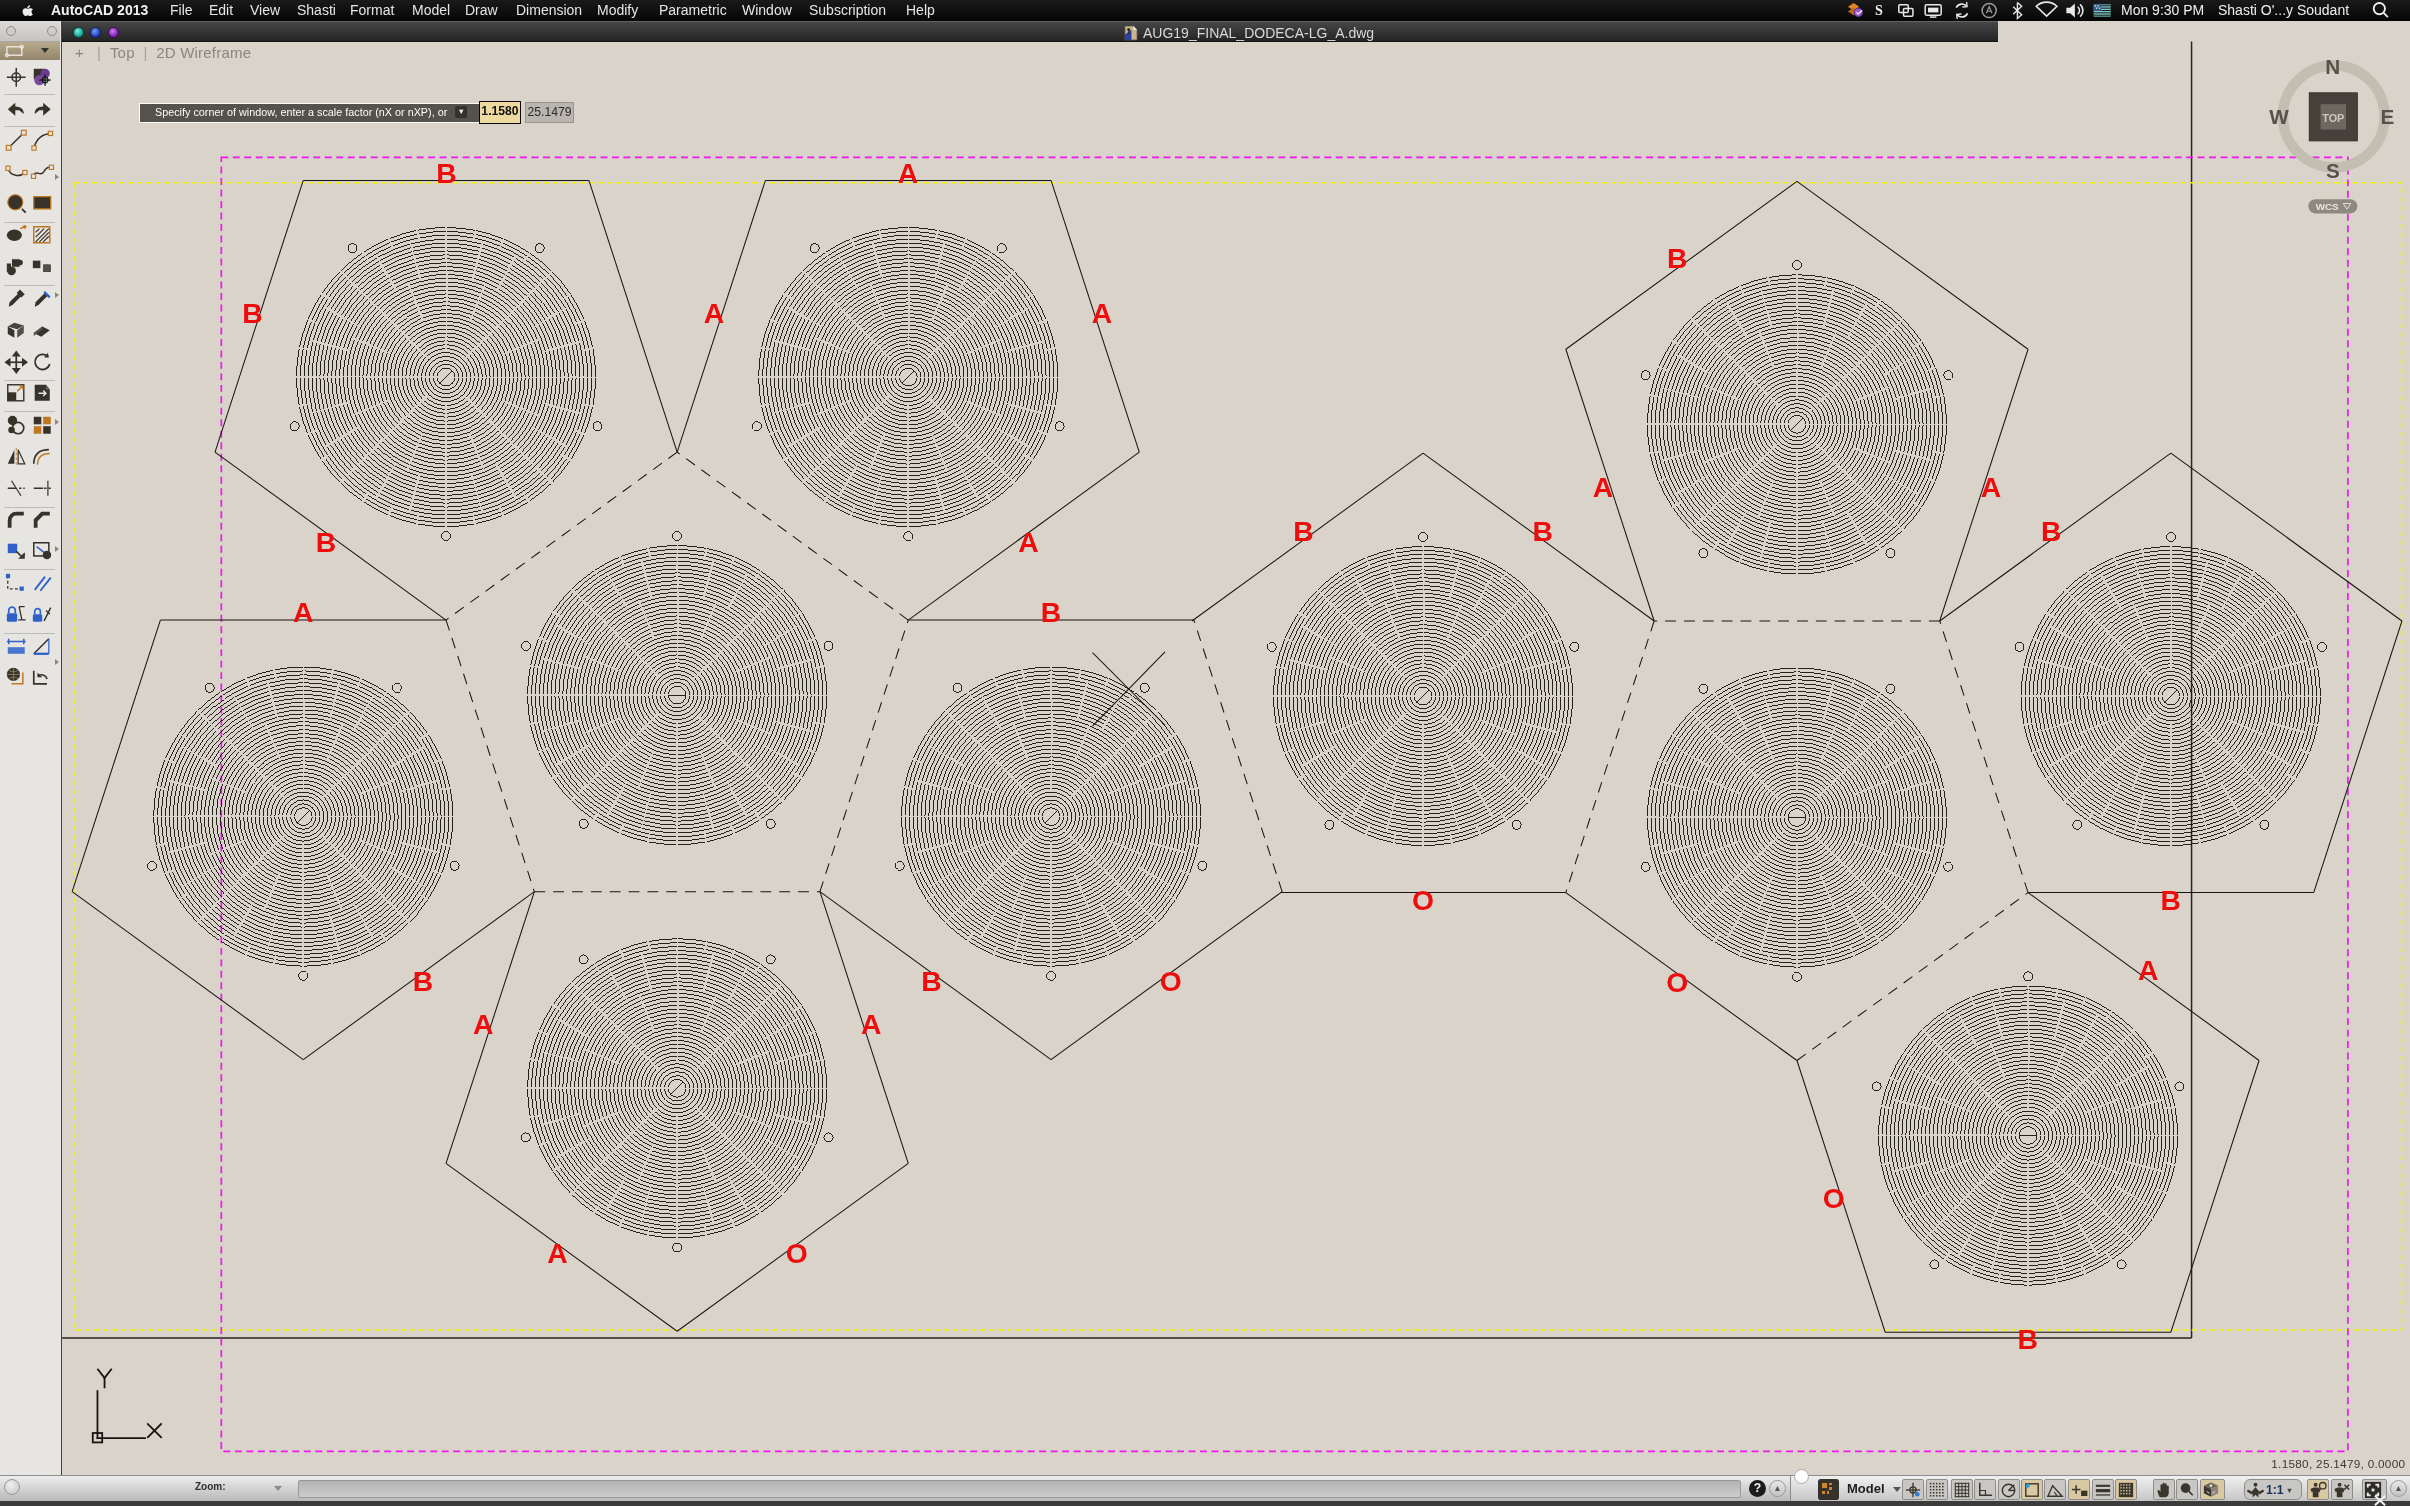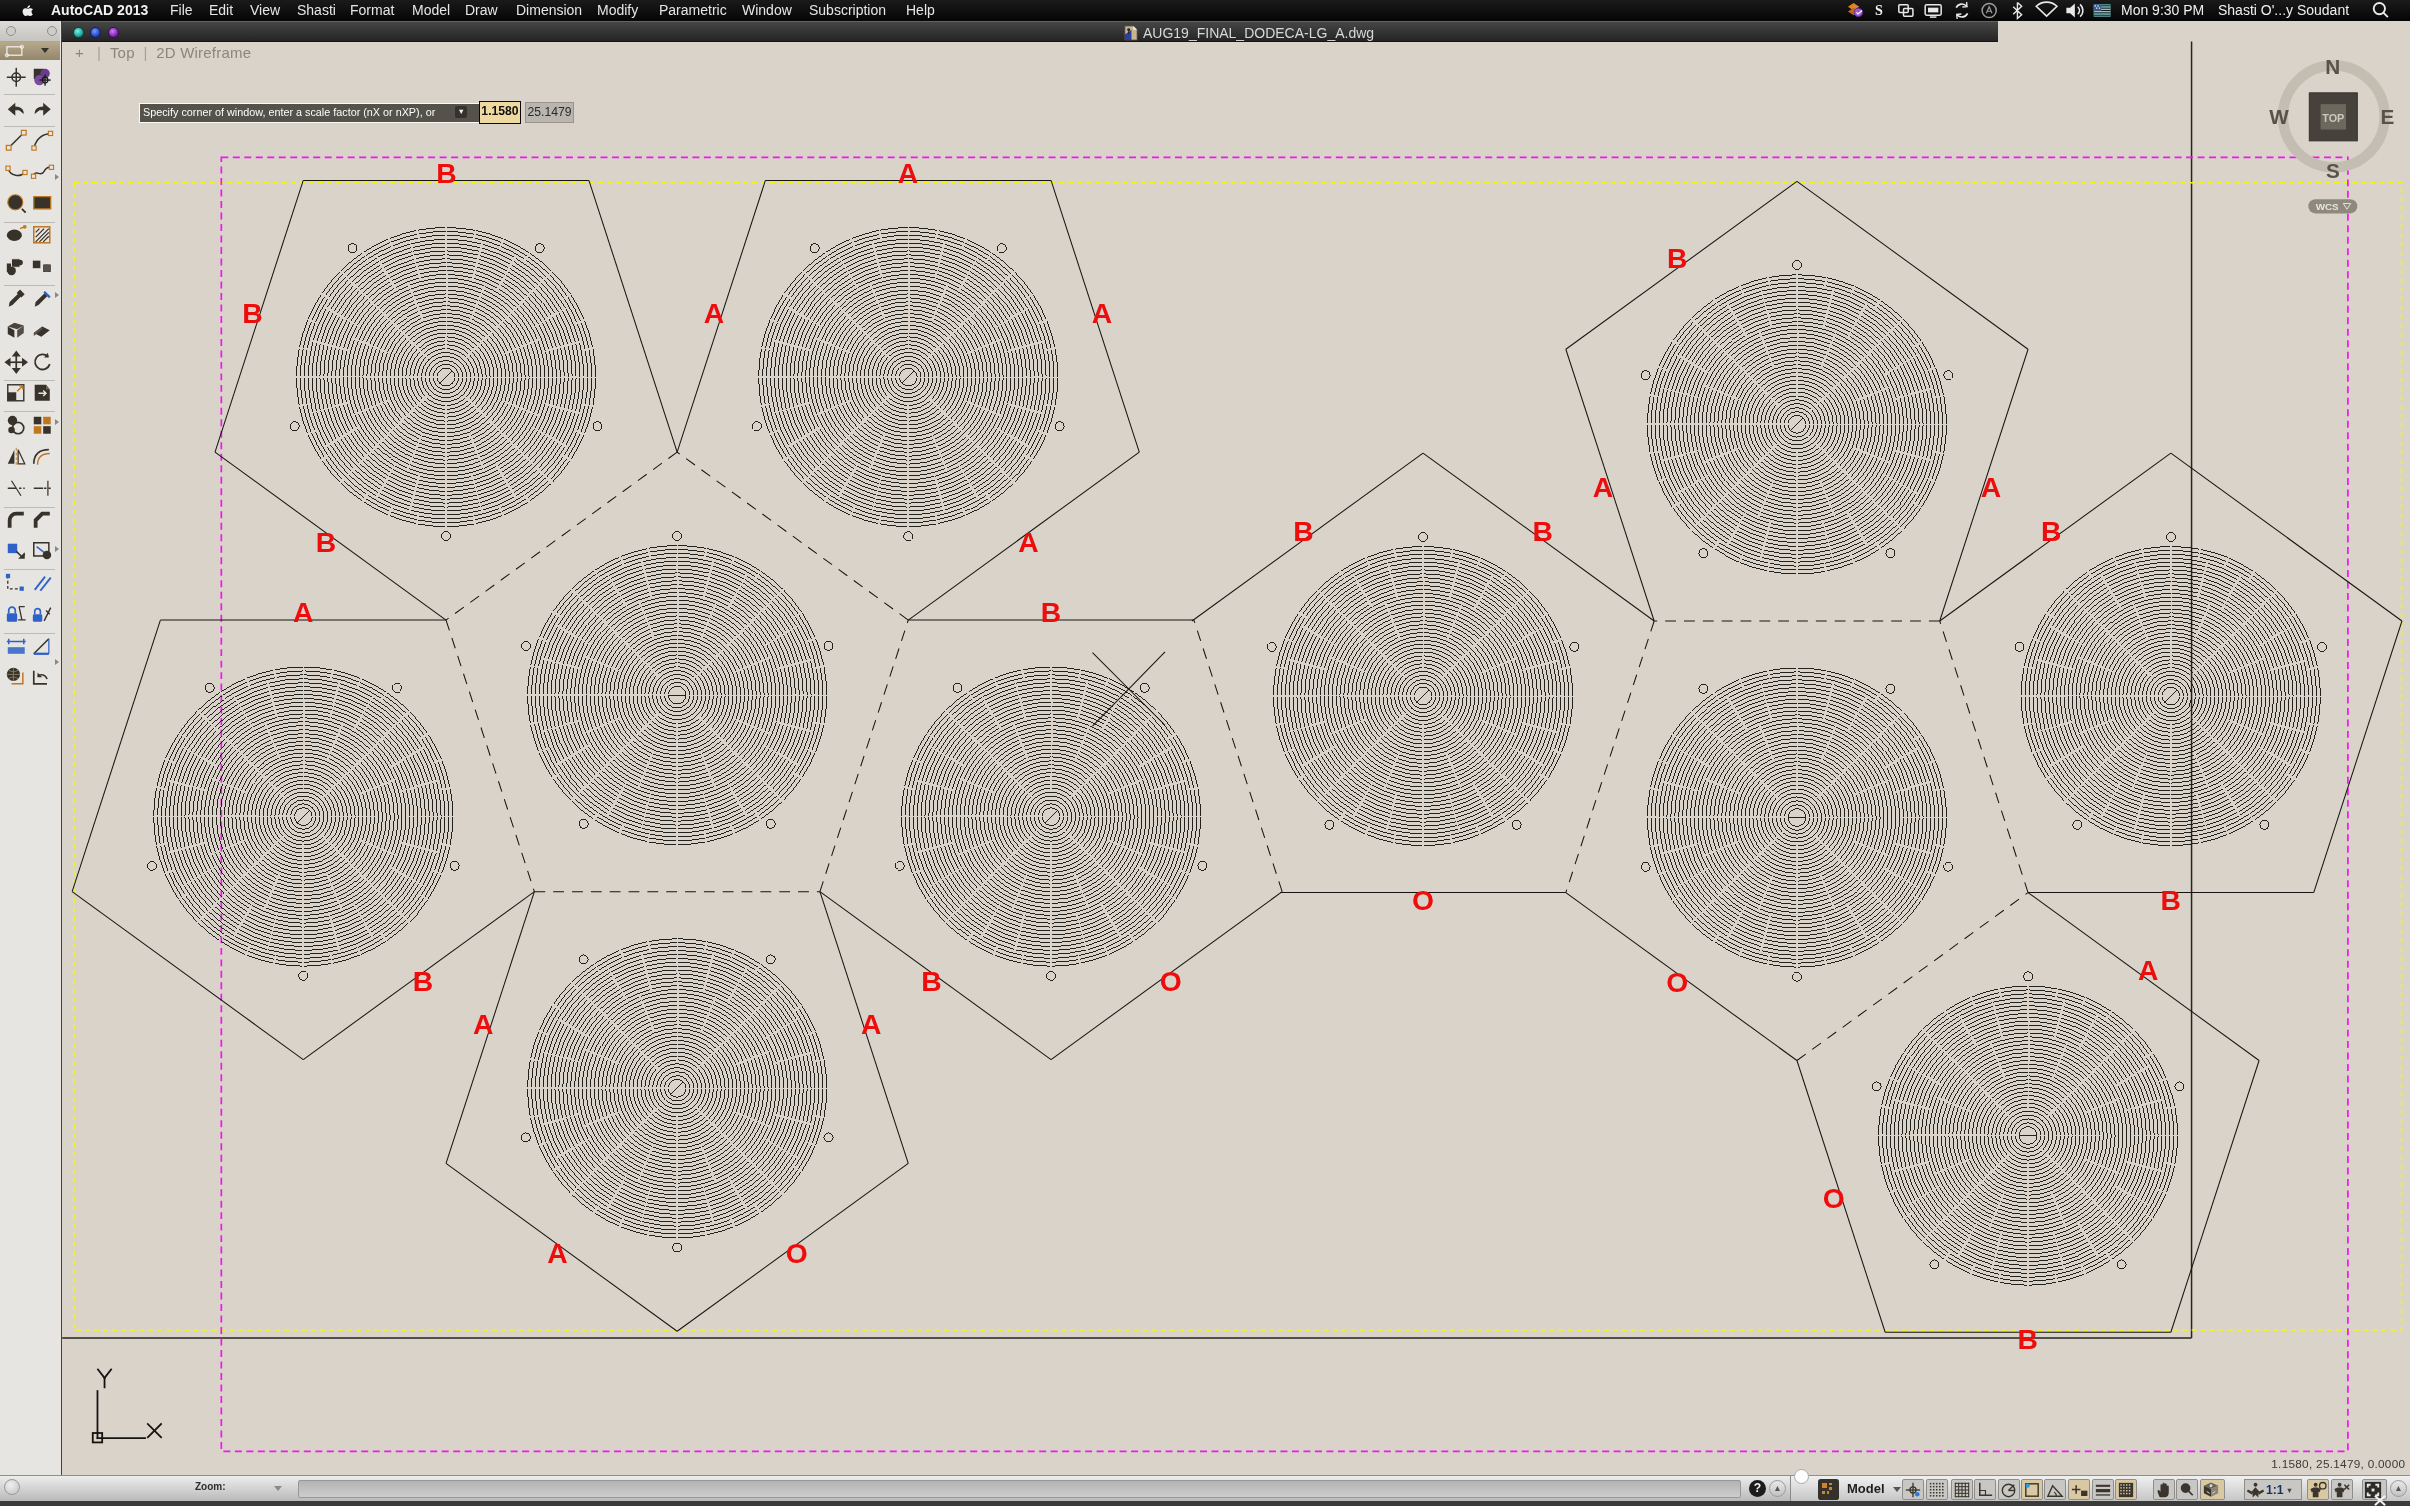--- a/index.html
+++ b/index.html
@@ -13,21 +13,21 @@
   background:#e7e5e2; border-right:1.9px solid #434240; z-index:25; }
 #palhead { position:absolute; left:0; top:0; width:60px; height:21px;
   background:linear-gradient(#dddbd8,#c6c4c0); border-bottom:0.9px solid #a8a6a2; }
 #paltan { position:absolute; left:0; top:21px; width:60px; height:18px;
   background:linear-gradient(#b6a98c,#93866a); }
 #zoombar { position:absolute; left:0; top:1475px; width:2411px; height:26px;
   background:linear-gradient(#ededed,#b9b9b9); border-top:0.9px solid #8e8e8e; z-index:30; }
 #bottomstrip { position:absolute; left:0; top:1501px; width:2411px; height:5.6px; background:#3b3b3b; z-index:30; }
 .circbtn { position:absolute; border-radius:50%; }
 #tooltip { position:absolute; left:139px; top:103px; width:364px; height:20px; background:#55524b;
-  border:1.9px solid #fafaf8; color:#fdfdfa; font-size:10.8px; line-height:16px; padding:0 0 0 3px; z-index:10; white-space:nowrap; }
+  border:1.9px solid #fafaf8; color:#fdfdfa; font-size:10.8px; line-height:16px; padding:0 0 0 15px; z-index:10; white-space:nowrap; }
 </style></head><body>
 
 <svg width="2411" height="1507" viewBox="0 0 2560 1600" style="position:absolute;top:0;left:0" font-family="Liberation Sans, sans-serif">
 <rect x="0" y="0" width="2560" height="1600" fill="#d9d3ca"></rect>
 <g stroke="#26251f" stroke-width="1.6" fill="none">
 <line x1="2327" y1="44" x2="2327" y2="1420.5"></line>
 <line x1="66" y1="1420.5" x2="2327" y2="1420.5"></line>
 </g>
 <rect x="78.5" y="194" width="2471.5" height="1218" fill="none" stroke="#f6f600" stroke-width="1.6" stroke-dasharray="5.2 4.4"></rect>
 <rect x="235" y="167" width="2258" height="1374" fill="none" stroke="#f414f4" stroke-width="1.8" stroke-dasharray="7.4 4.8"></rect>
@@ -1150,21 +1150,21 @@
       </svg></div>
     <div style="position:absolute;left:2200px;top:2.8px;width:24.5px;height:21.7px;background:#d9c9a2;border:0.9px solid #8f8d89;border-radius:1.9px;box-sizing:border-box"><svg width="20" height="20" viewBox="0 0 21 21">
         <g>
           <path d="M10.5 2.5 L18 6 L10.5 9.5 L3 6 Z" fill="#6a6458"></path>
           <path d="M3 6 L3 14 L10.5 17.5 L10.5 9.5 Z" fill="#3a362e"></path>
           <path d="M18 6 L18 14 L10.5 17.5 L10.5 9.5 Z" fill="#8a8478"></path>
           <circle cx="10.5" cy="6" r="1.5" fill="#ddd"></circle>
           <path d="M6 12 l3 2 M12 14 l3 -2" stroke="#ddd" stroke-width="1"></path>
         </g>
       </svg></div>
- <div style="position:absolute;left:2244px;top:2.8px;width:58px;height:21.7px;background:#c9c7c3;border:0.9px solid #8f8d89;border-radius:0;box-sizing:border-box;font-size:12.2px;font-weight:bold;color:#16325a"><svg width="21" height="20" viewBox="0 0 22 21" style="vertical-align:top">
+ <div style="position:absolute;left:2244px;top:2.8px;width:58px;height:21.7px;background:#c9c7c3;border:0.9px solid #8f8d89;border-radius:6px;box-sizing:border-box;font-size:12.2px;font-weight:bold;color:#16325a"><svg width="21" height="20" viewBox="0 0 22 21" style="vertical-align:top">
         <path d="M11 3 C12.2 3 13 3.9 13 5 C13 6.1 12.2 7 11 7 C9.8 7 9 6.1 9 5 C9 3.9 9.8 3 11 3 Z M11 7.5 L15 12 L19 10 L20 12 L14.5 15.5 L14 12.5 L14 18.5 L11 15.5 L8 18.5 L8 12.5 L7.5 15.5 L2 12 L3 10 L7 12 Z" fill="#3a362e"></path>
       </svg><span style="position:relative;top:2.8px">1:1</span><span style="position:relative;top:1.9px;font-size:7.5px;color:#444">&nbsp;▼</span></div>
  <div style="position:absolute;left:2307px;top:2.8px;width:21.7px;height:21.7px;background:#d9c9a2;border:0.9px solid #8f8d89;border-radius:1.9px;box-sizing:border-box"><svg width="20" height="20" viewBox="0 0 21 21">
         <path d="M8 3 a2 2 0 1 1 0 4 a2 2 0 1 1 0 -4 Z M5 18 L5 12 L4 13 L2.5 9.5 L6 7.8 L10 7.8 L13.5 9.5 L12 13 L11 12 L11 18 Z" fill="#3a362e"></path>
         <circle cx="15.5" cy="6" r="3.4" fill="none" stroke="#3a362e" stroke-width="1.4"></circle>
       </svg></div>
     <div style="position:absolute;left:2331px;top:2.8px;width:21.7px;height:21.7px;background:#c9c7c3;border:0.9px solid #8f8d89;border-radius:1.9px;box-sizing:border-box"><svg width="20" height="20" viewBox="0 0 21 21">
         <path d="M8 3 a2 2 0 1 1 0 4 a2 2 0 1 1 0 -4 Z M5 18 L5 12 L4 13 L2.5 9.5 L6 7.8 L10 7.8 L13.5 9.5 L12 13 L11 12 L11 18 Z" fill="#3a362e"></path>
         <path d="M13 5 l5 5 M18 5 l-5 5" stroke="#3a362e" stroke-width="1.6"></path>
       </svg></div>

